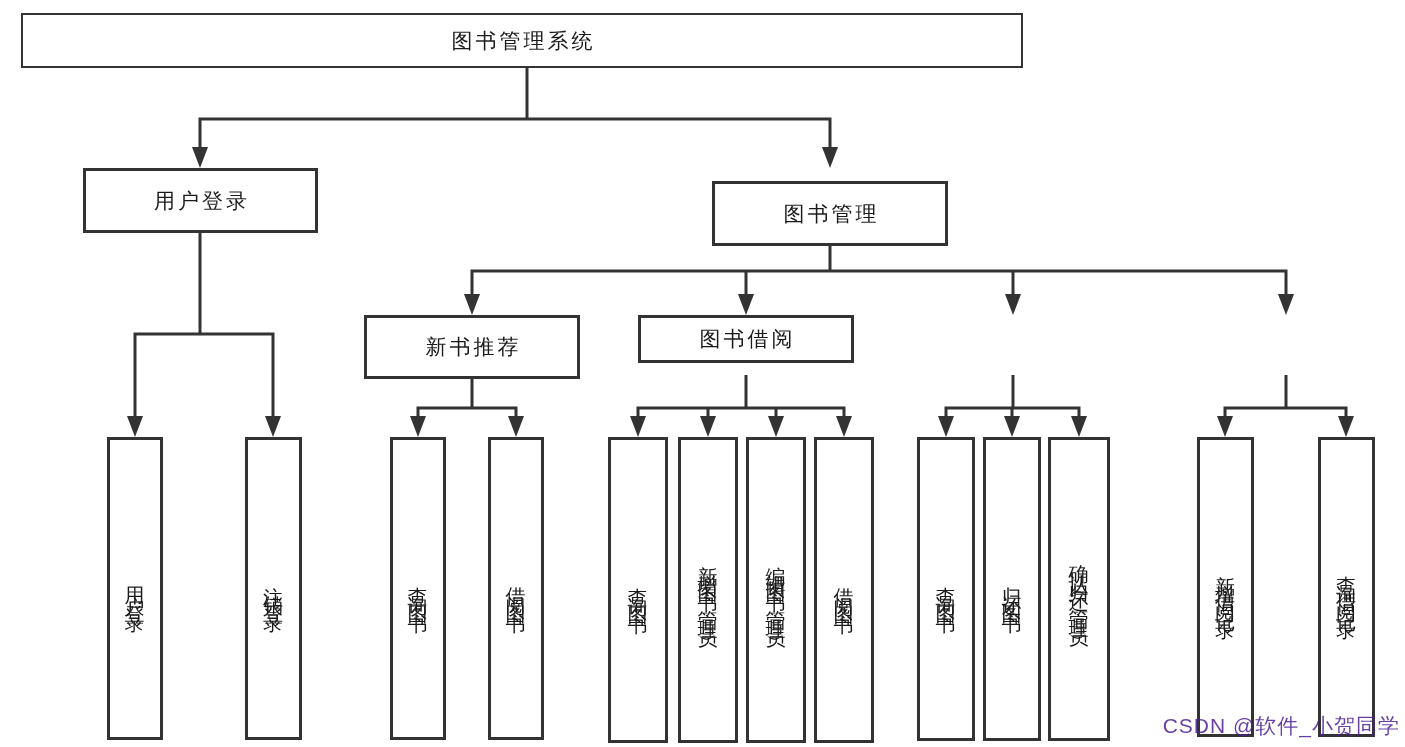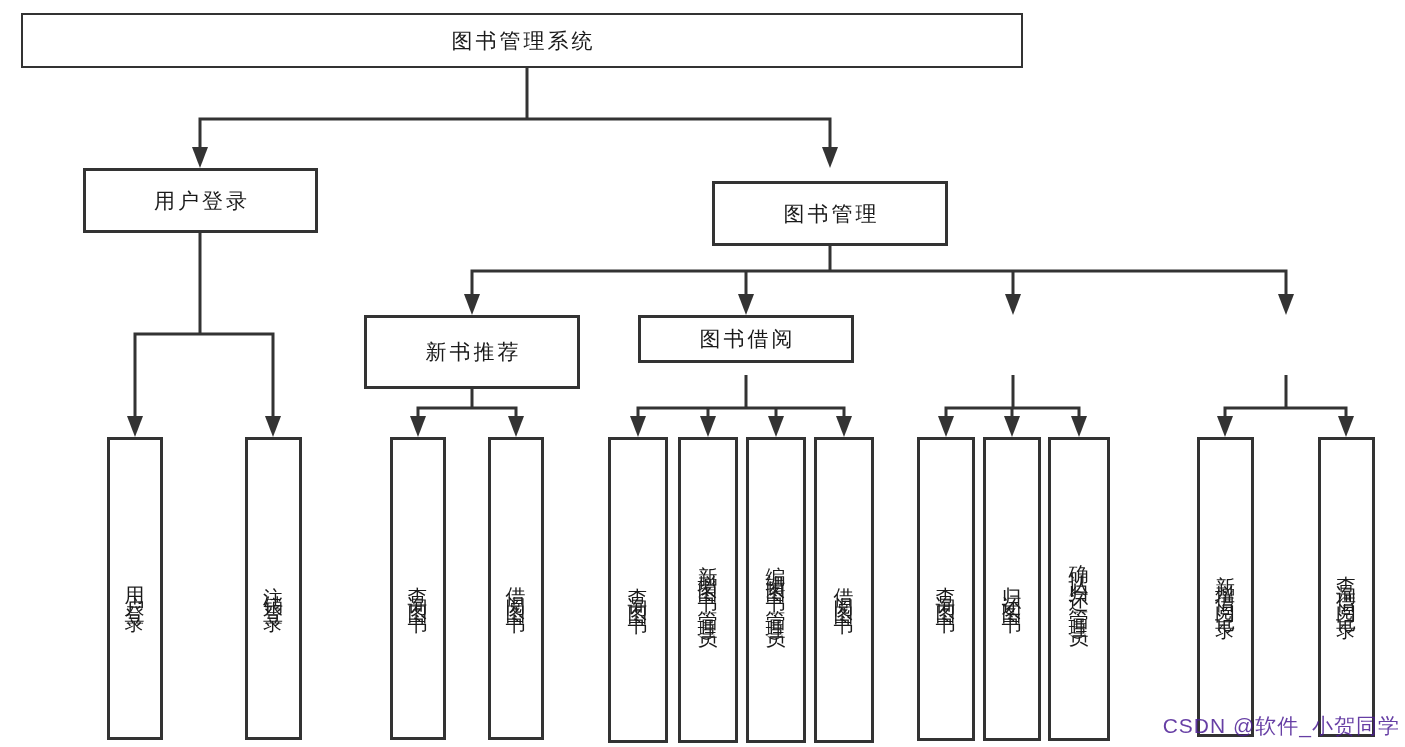--- a/index.html
+++ b/index.html
@@ -115,21 +115,21 @@
       <polygon points="1217,416 1233,416 1225,437"></polygon>
       <polygon points="1338,416 1354,416 1346,437"></polygon>
     </g>
   </svg>
 
   <div class="node root" style="left:21px;top:13px;width:1002px;height:55px;">图书管理系统</div>
 
   <div class="node" style="left:83px;top:168px;width:235px;height:65px;">用户登录</div>
   <div class="node" style="left:712px;top:168px;width:236px;height:65px;margin-top:13px;">图书管理</div>
 
-  <div class="node" style="left:364px;top:315px;width:216px;height:74px;">新书推荐</div>
+  <div class="node" style="left:364px;top:315px;width:216px;height:64px;">新书推荐</div>
   <div class="node" style="left:638px;top:315px;width:216px;height:48px;">图书借阅</div>
 
   <div class="leaf" style="left:107px;top:437px;width:56px;height:303px;">
     <span class="vtext">用户登录</span>
   </div>
   <div class="leaf" style="left:245px;top:437px;width:57px;height:303px;">
     <span class="vtext">注销登录</span>
   </div>
 
   <div class="leaf" style="left:390px;top:437px;width:56px;height:303px;">

